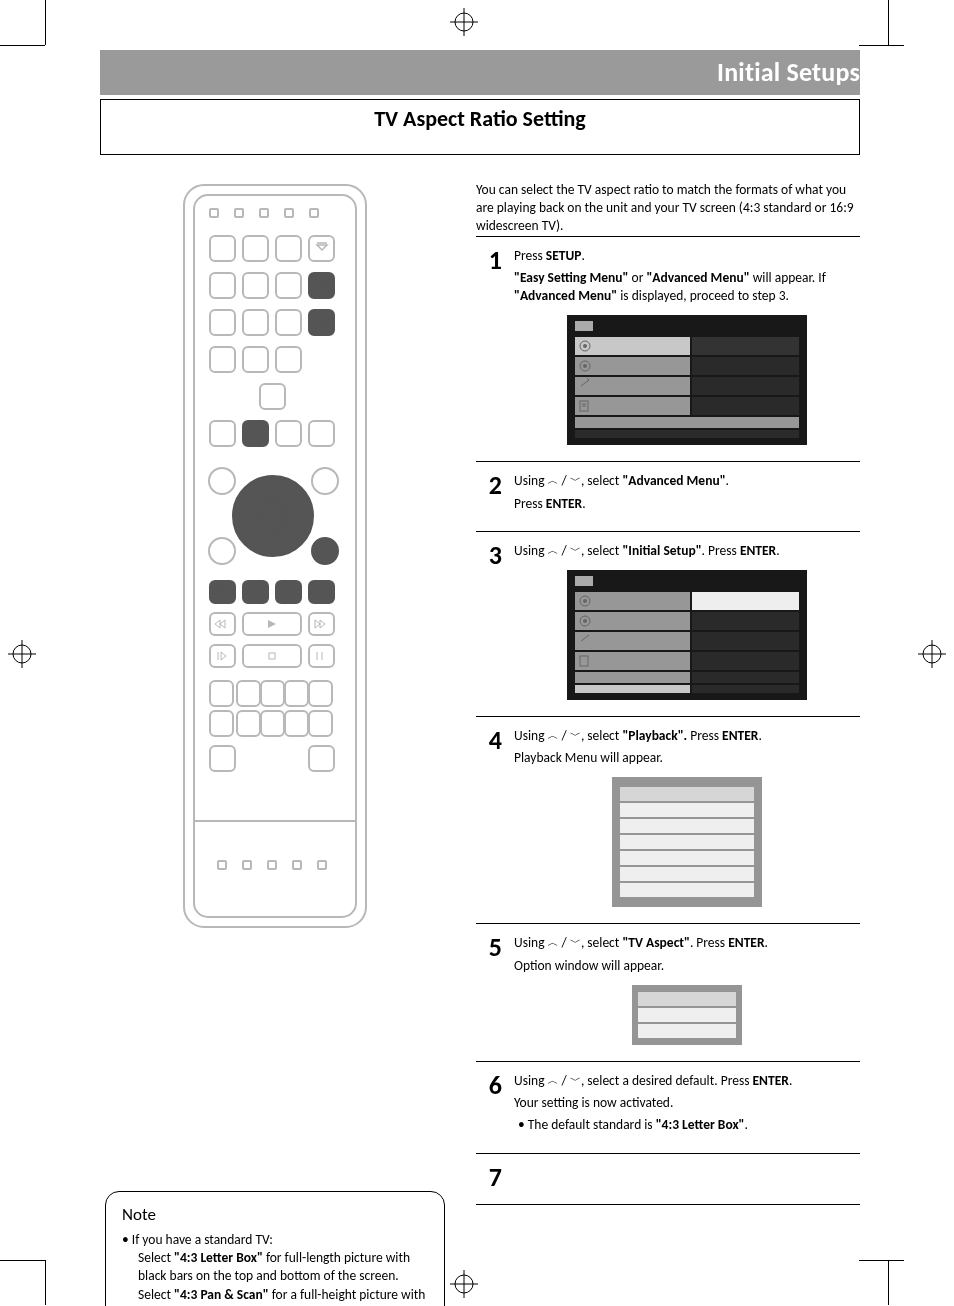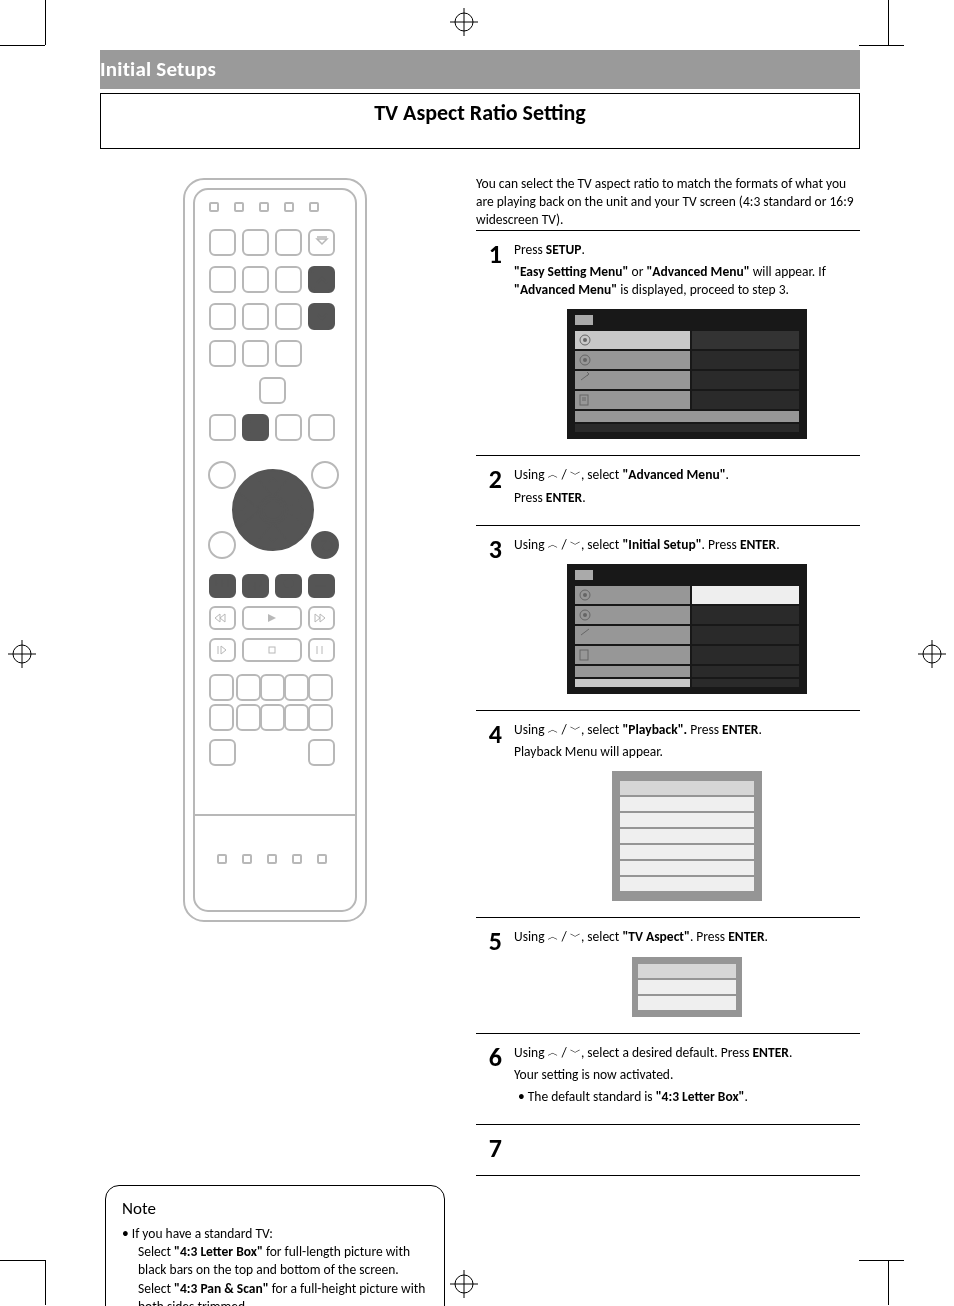--- a/index.html
+++ b/index.html
@@ -18,23 +18,23 @@
   .reg-mark svg { width: 100%; height: 100%; }
 
   .page {
     position: absolute;
     left: 100px; top: 50px;
     width: 760px;
   }
   .section-banner {
     background: #9a9a9a;
     color: #fff;
-    text-align: left;
+    text-align: right;
     font-weight: bold;
-    font-size: 21px;
+    font-size: 26px;
     padding: 6px 0 7px;
     letter-spacing: .2px;
   }
   .title-box {
     border: 1px solid #000;
     text-align: center;
     font-weight: bold;
     font-size: 22px;
     padding: 5px 0 22px;
     margin-top: 4px;
@@ -340,20 +340,21 @@
               <rect x="8" y="90" width="134" height="14" fill="#efefef"></rect>
               <rect x="8" y="106" width="134" height="14" fill="#efefef"></rect>
             </svg>
           </div>
         </div>
 
         <div class="step">
           <div class="step-num">5</div>
           <div class="step-body">
             <p><span>Using </span><span class="arrow">︿</span><span> / </span><span class="arrow">﹀</span><span>, select </span><b>"TV Aspect"</b><span>.  Press </span><b>ENTER</b><span>.</span></p>
+            <p>Option window will appear.</p>
             <svg class="menu-shot" width="110" height="60">
               <rect x="0" y="0" width="110" height="60" fill="#959595"></rect>
               <rect x="6" y="7" width="98" height="14" fill="#d6d6d6"></rect>
               <rect x="6" y="23" width="98" height="14" fill="#efefef"></rect>
               <rect x="6" y="39" width="98" height="14" fill="#efefef"></rect>
             </svg>
           </div>
         </div>
 
         <div class="step">

